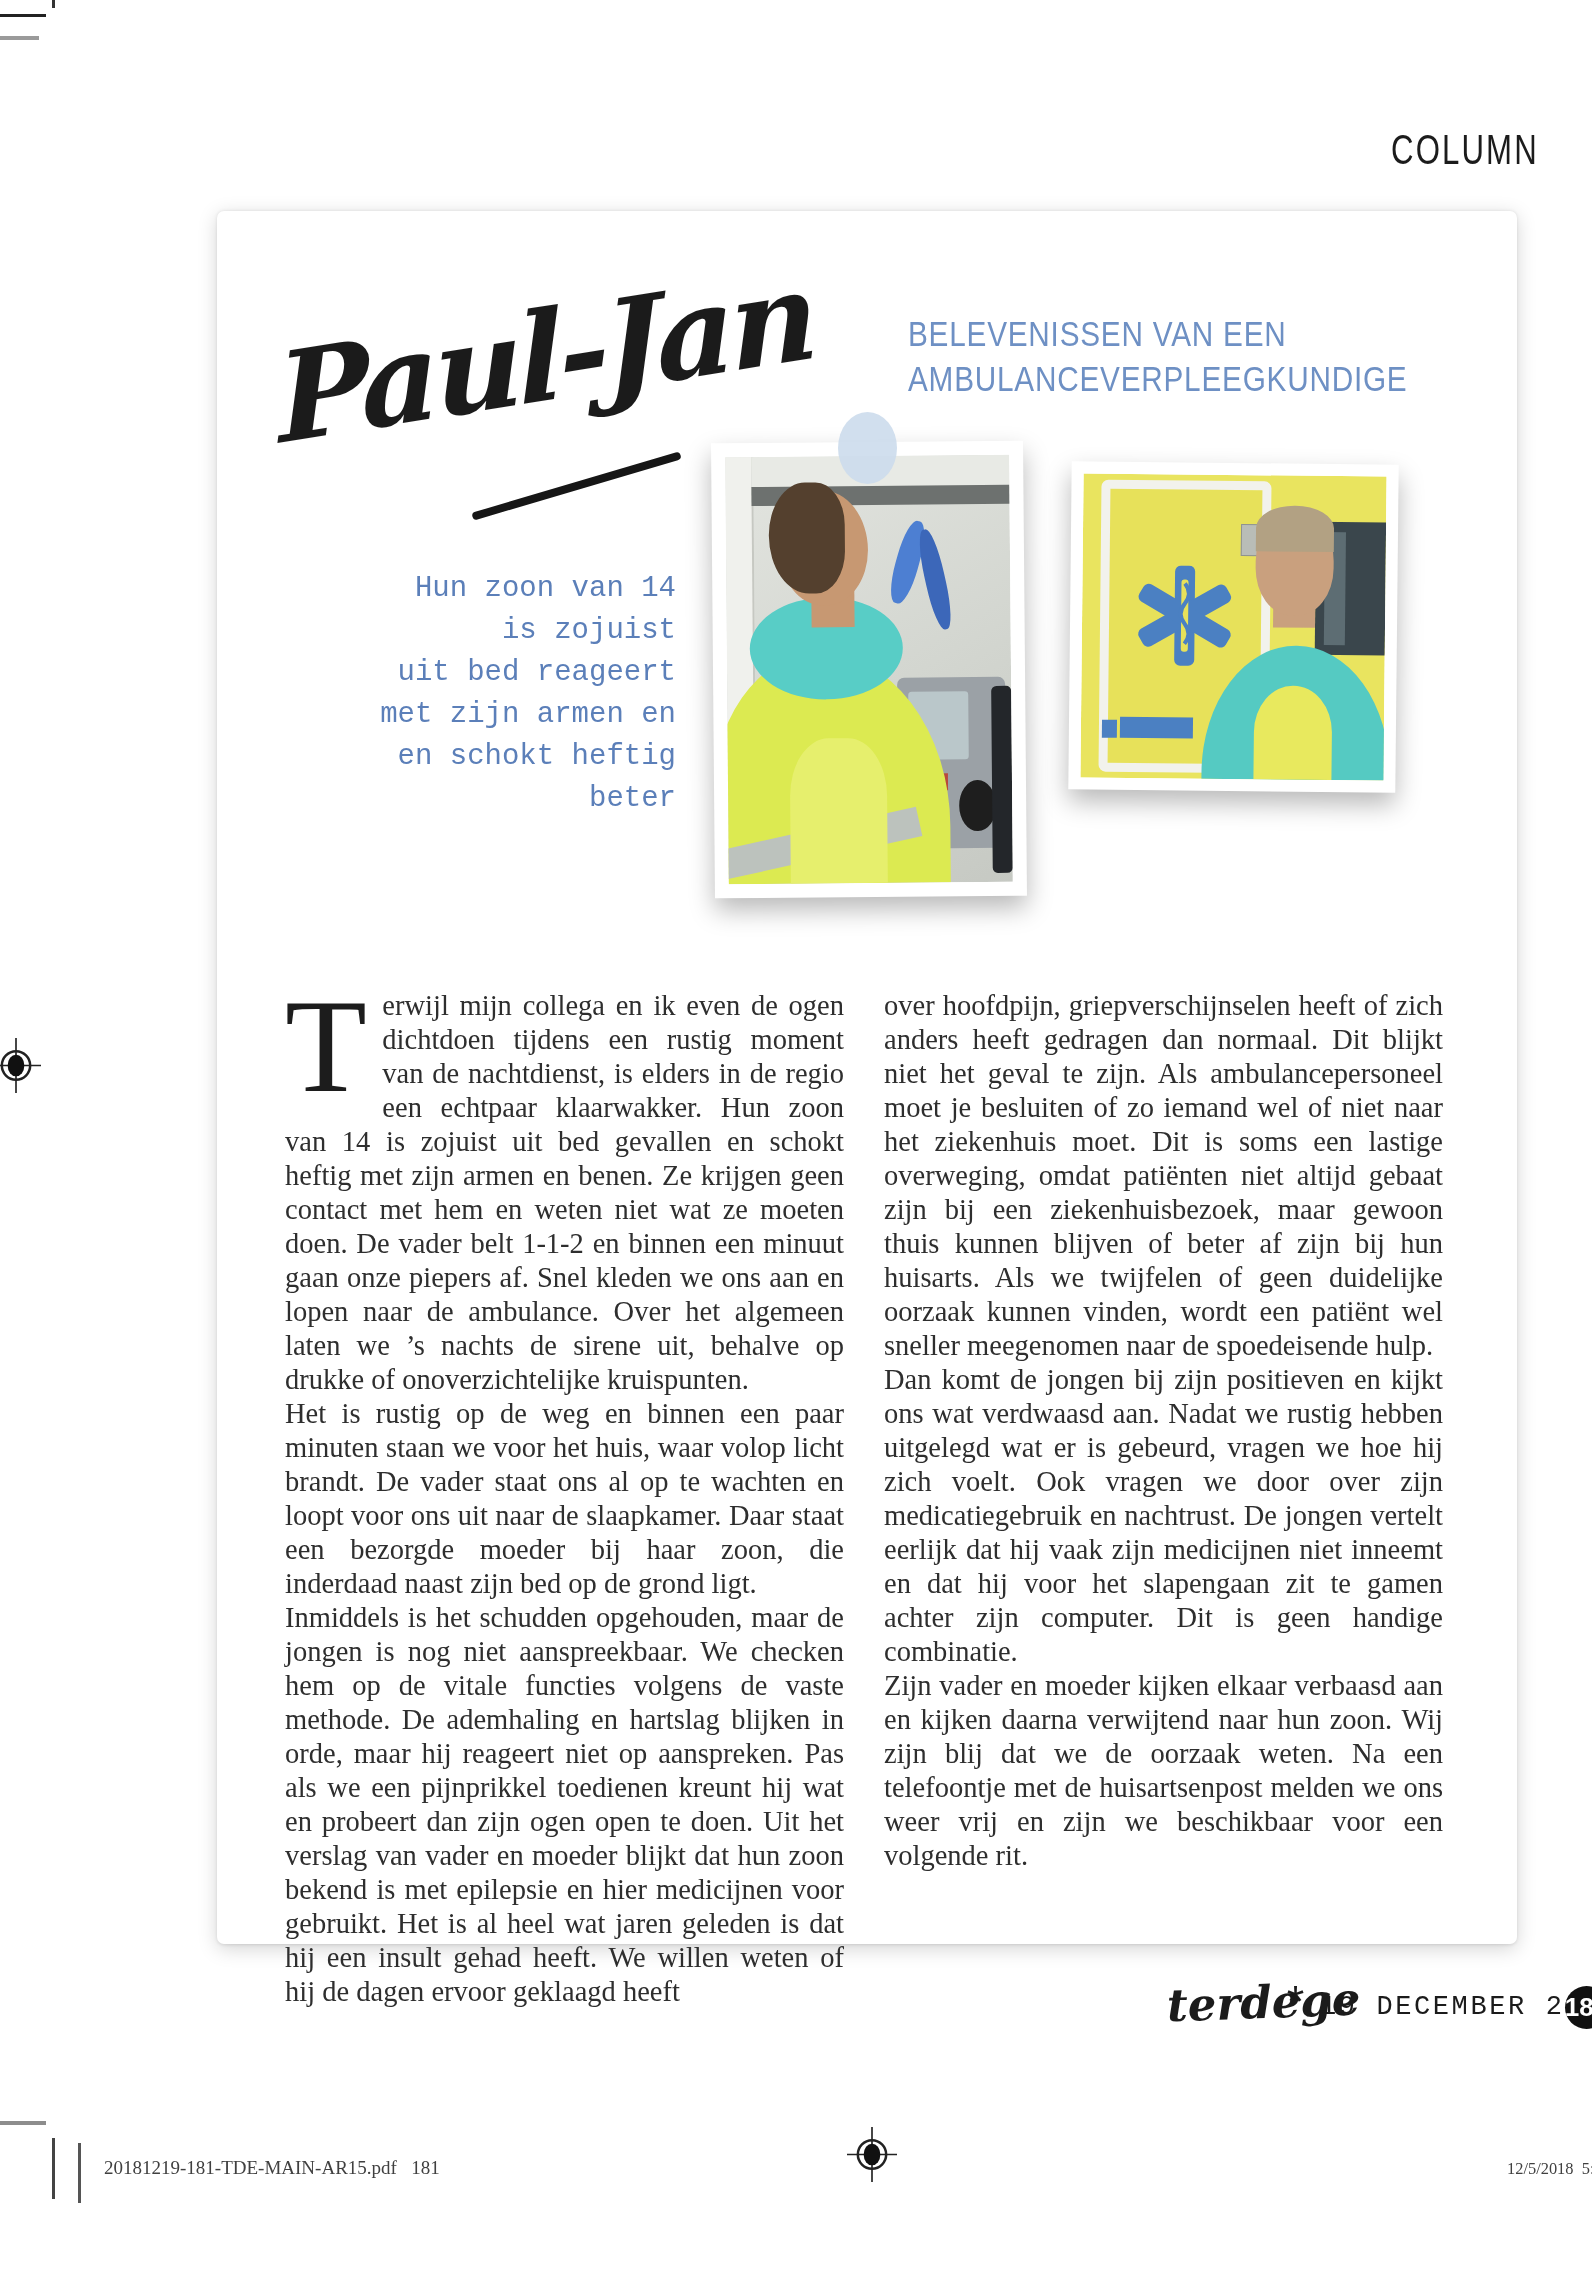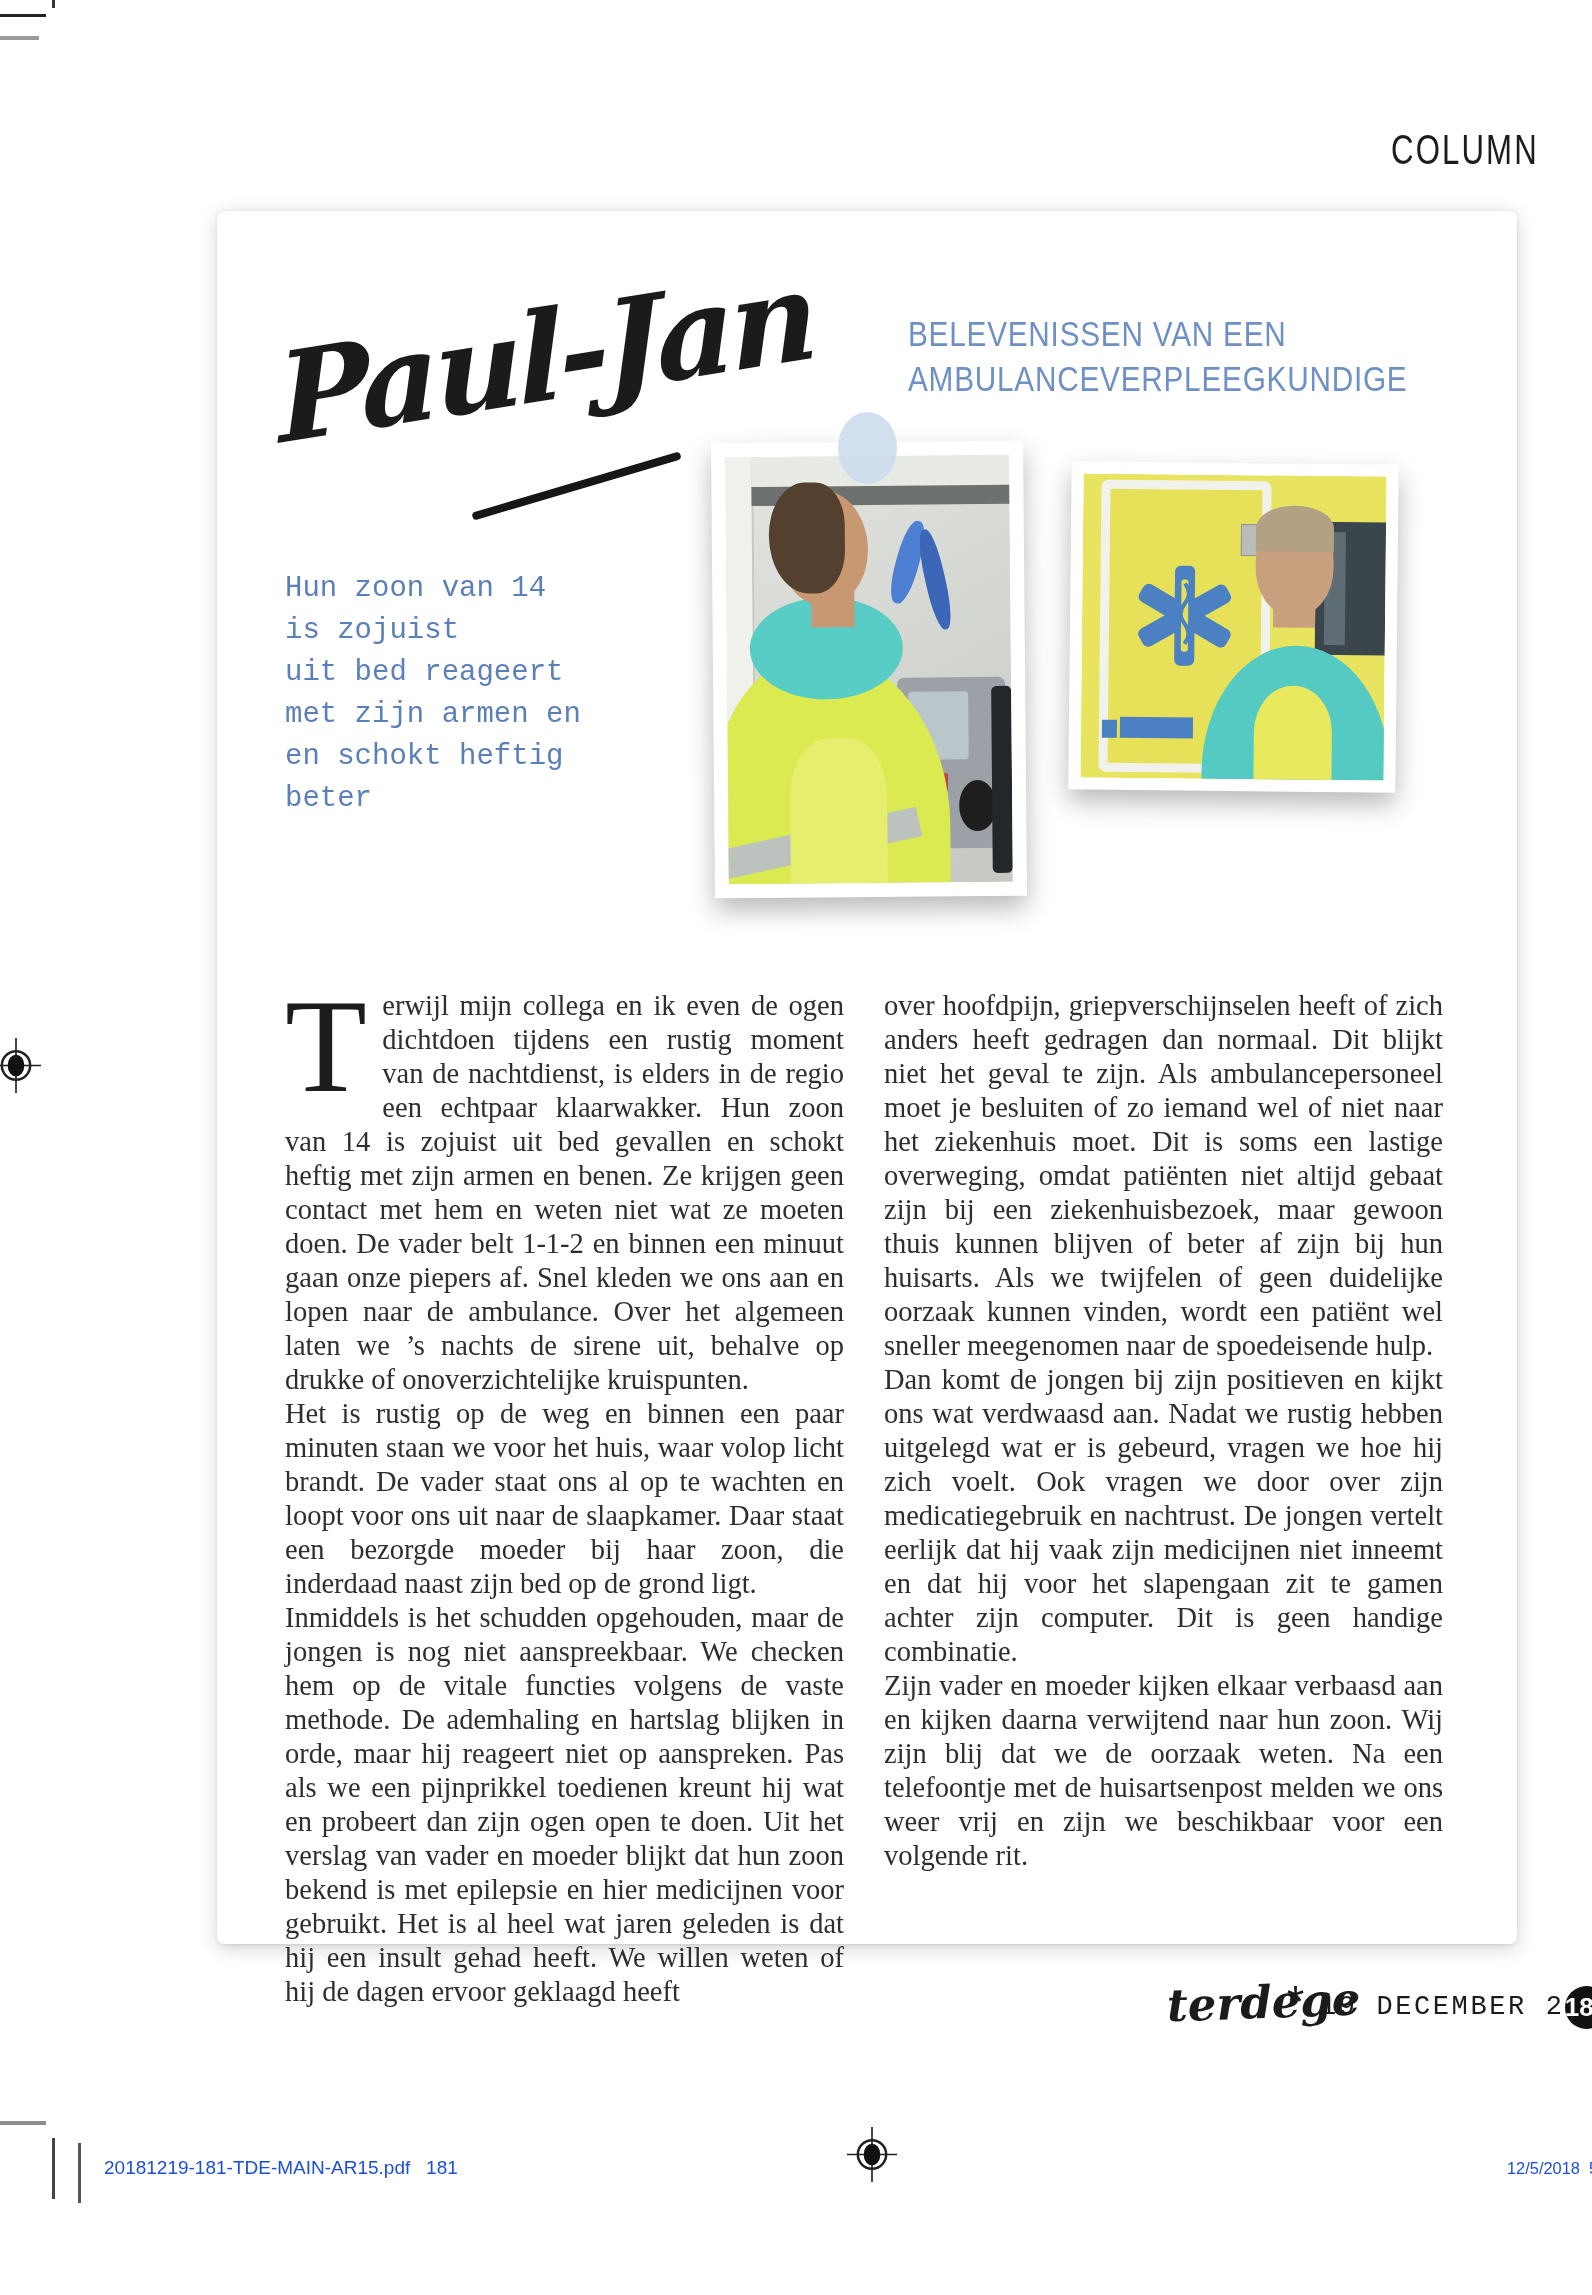--- a/index.html
+++ b/index.html
@@ -8,41 +8,41 @@
   .abs{position:absolute;}
   #crop-top-v{left:52px;top:0;width:2.6px;height:7.8px;background:#333;}
   #crop-top-h{left:0;top:14px;width:46px;height:2.6px;background:#222;}
   #crop-top-h2{left:0;top:36px;width:39px;height:3.5px;background:#9a9a9a;}
   #crop-bot-h{left:0;top:2121px;width:46px;height:3.5px;background:#8d8d8d;}
   #crop-bot-v1{left:52px;top:2138px;width:2.6px;height:61px;background:#444;}
   #crop-bot-v2{left:78px;top:2143px;width:2.6px;height:60px;background:#555;}
   .reg-svg{width:50px;height:55px;}
 
   
-  .slug{font-family:Liberation Sans, sans-serif;font-size:19px;color:#1d4ed8;white-space:nowrap;}
+  .slug{font-family:Liberation Serif, serif;font-size:19px;color:#404040;white-space:nowrap;}
 
   
   #card{left:217px;top:211px;width:1300px;height:1733px;background:#ffffff;border-radius:7px;
         box-shadow:0 4.3px 19px rgba(0,0,0,0.17), 0 0.9px 3.5px rgba(0,0,0,0.10);}
 
   
   #column-label{left:1391px;top:126px;font-family:"Liberation Sans",sans-serif;font-size:38px;
                 font-weight:400;color:#1c1c1c;letter-spacing:2.6px;transform:scale(0.82,1.12);
                 transform-origin:left top;}
   #title{left:274px;top:278px;width:630px;font-family:"DejaVu Serif",serif;font-style:italic;
          font-weight:bold;font-size:123px;color:#1b1b1b;letter-spacing:-5.2px;white-space:nowrap;
          transform:rotate(-9deg) skewX(-6deg);transform-origin:center;}
   #title-underline{left:468px;top:482px;width:217px;height:7.8px;background:#161616;border-radius:4.3px;
          transform:rotate(-16.5deg);}
   #subtitle{left:908px;top:311px;font-family:"Liberation Sans",sans-serif;font-size:35px;
          color:#6e90c4;line-height:45px;letter-spacing:0.9px;transform:scaleX(0.85);
          transform-origin:left top;white-space:nowrap;font-weight:400;}
 
   
-  #pull-quote{left:285px;top:568px;width:391px;
+  #pull-quote{left:285px;top:568px;width:391px;text-align:right;
       font-family:"Liberation Mono",monospace;font-size:29px;line-height:42px;color:#5b7fb9;}
 
   
   .photo{background:#ffffff;box-shadow:0 12px 26px rgba(0,0,0,0.28);}
   #photo-left{left:713px;top:442px;width:312px;height:455px;padding:0;transform:rotate(-0.5deg);}
   #photo-right{left:1070px;top:463px;width:327px;height:328px;transform:rotate(0.6deg);}
   .photo-inner{position:absolute;left:14px;top:14px;right:14px;bottom:14px;overflow:hidden;}
   .pp{position:absolute;}
 
   

